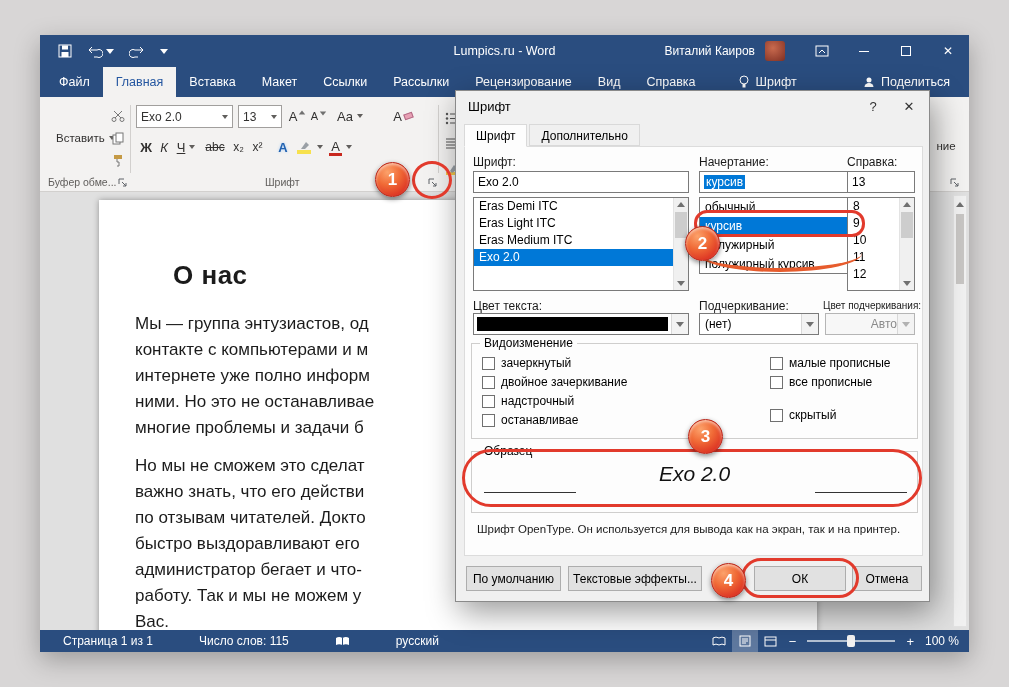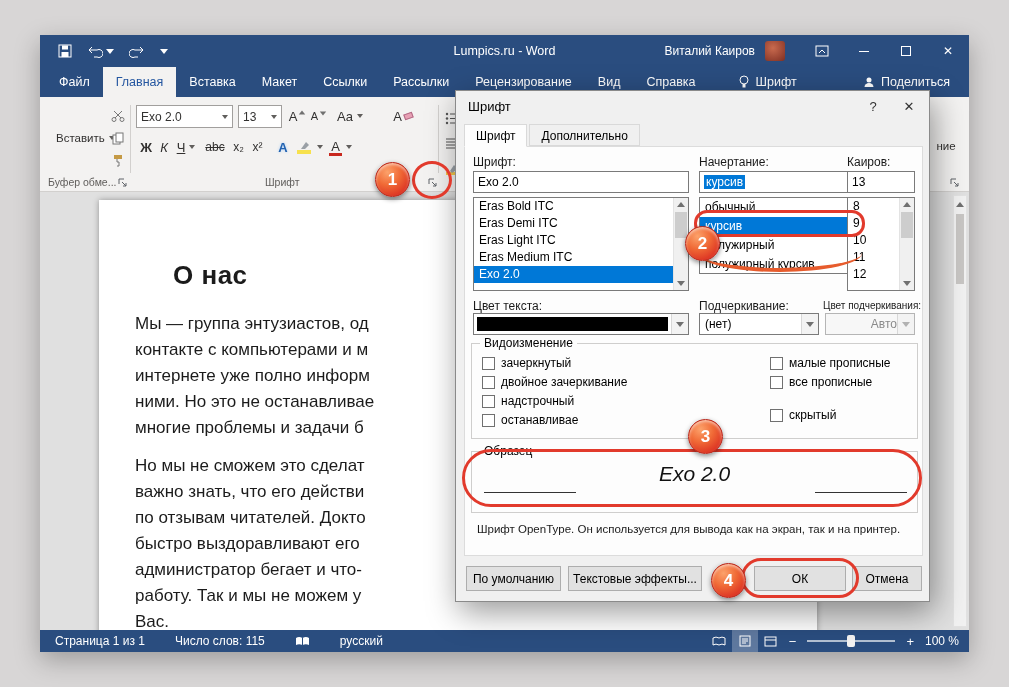--- a/index.html
+++ b/index.html
@@ -42,21 +42,21 @@
   .doc-text{position:absolute;left:36px;top:60px;right:20px;color:#1b1b1b}
   .doc-heading{font-size:26px;font-weight:600;letter-spacing:.5px;margin-left:38px;margin-bottom:20px}
   .doc-line{font-size:17px;line-height:26px;white-space:nowrap;overflow:hidden}
   .doc-gap{height:12px}
   .vscroll{position:absolute;right:2px;top:3px;bottom:3px;width:14px;background:#f1f1f1;border:1px solid #e2e2e2}
   .vs-thumb{position:absolute;left:2px;right:2px;top:18px;height:70px;background:#c8c6c4}
   .tri-up{width:0;height:0;border-left:4px solid transparent;border-right:4px solid transparent;border-bottom:5px solid #707070}
   .tri-down{width:0;height:0;border-left:4px solid transparent;border-right:4px solid transparent;border-top:5px solid #707070}
   
   .statusbar{position:relative;height:22px;background:#2a4d7f;color:#fff;font-size:12px;display:flex;align-items:center}
-  .sb-item{padding:0 15px;white-space:nowrap;display:flex;align-items:center;height:100%}
+  .sb-item{padding:0 23px;white-space:nowrap;display:flex;align-items:center;height:100%}
   .sb-right{margin-left:auto;display:flex;align-items:center;height:100%}
   .viewic{width:26px;height:100%;display:flex;align-items:center;justify-content:center}
   .viewic.active{background:rgba(255,255,255,.25)}
   .zoomtrack{position:relative;width:88px;height:2px;background:rgba(255,255,255,.65);margin:0 6px}
   .zoomthumb{position:absolute;left:40px;top:-5px;width:8px;height:12px;background:#f3f2f1;border-radius:2px}
   .zoomsign{font-size:13px;padding:0 5px}
   .zoomlabel{padding:0 10px 0 6px}
   
   .dialog{position:absolute;left:455px;top:90px;width:475px;height:512px;background:#f0f0f0;border:1px solid #8a8a8a;box-shadow:4px 10px 30px rgba(0,0,0,.4);z-index:30;color:#000}
   .dlg-title{height:30px;display:flex;align-items:center;padding-left:12px;font-size:13px}
@@ -372,28 +372,27 @@
     <span class="dlg-tbtn" style="right:2px">✕</span>
 
     <div class="dlg-tabs">
       <span class="dlg-tab active">Шрифт</span>
       <span class="dlg-tab">Дополнительно</span>
     </div>
 
     <div class="tabpage">
       <span class="lbl" style="left:8px;top:8px">Шрифт:</span>
       <span class="lbl" style="left:234px;top:8px">Начертание:</span>
-      <span class="lbl" style="left:382px;top:8px">Каиров:</span>
+      <span class="lbl" style="left:382px;top:8px">Справка:</span>
 
       <span class="tinput" style="left:8px;top:24px;width:216px">Exo 2.0</span>
       <span class="tinput" style="left:234px;top:24px;width:160px"><span class="selhl">курсив</span></span>
       <span class="tinput" style="left:382px;top:24px;width:68px">13</span>
 
       <div class="tlist" style="left:8px;top:50px;width:216px;height:94px">
-        <div class="lrow">Eras Bold ITC</div>
         <div class="lrow">Eras Demi ITC</div>
         <div class="lrow">Eras Light ITC</div>
         <div class="lrow">Eras Medium ITC</div>
         <div class="lrow sel">Exo 2.0</div>
         <div class="sb">
           <span class="sb-up">
               <span class="tri-up"></span>
             </span>
           <span class="sb-thumb" style="top:14px;height:26px"></span>
           <span class="sb-down">

